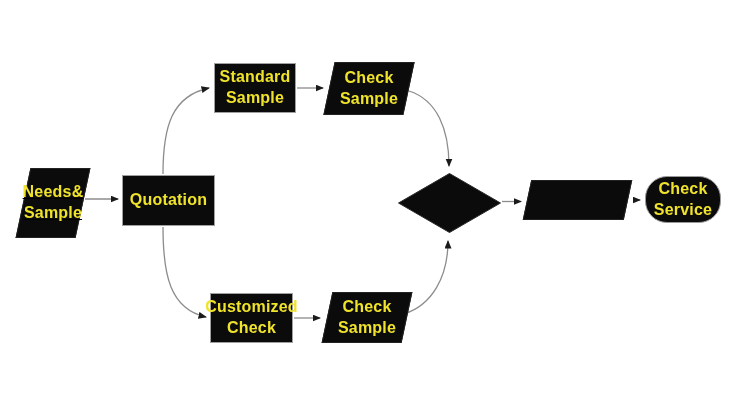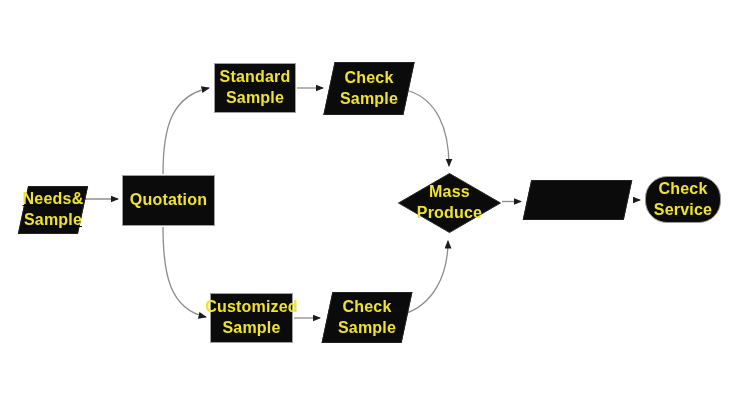--- a/index.html
+++ b/index.html
@@ -51,21 +51,21 @@
       <path d="M 163,227 C 163,275 170,309 206,317" marker-end="url(#arw)"></path>
       <path d="M 297,88 L 323,88" marker-end="url(#arw)"></path>
       <path d="M 409,91 C 437,100 449,129 449,166" marker-end="url(#arw)"></path>
       <path d="M 294,318 L 320,318" marker-end="url(#arw)"></path>
       <path d="M 404,314 C 432,305 448,277 448,241" marker-end="url(#arw)"></path>
       <path d="M 502,201.5 L 521,201.5" marker-end="url(#arw)"></path>
       <path d="M 634,200 L 640,200" marker-end="url(#arw)"></path>
     </g>
   </svg>
 
-  <div class="node" style="left:23px;top:186px;width:60px;height:48px;text-decoration:underline;">
+  <div class="node" style="left:23px;top:168px;width:60px;height:70px;text-decoration:underline;">
     <div class="shape-bg para"></div>
     <div class="label">Needs&amp;
 Sample</div>
   </div>
 
   <div class="node" style="left:122px;top:175px;width:93px;height:51px;">
     <div class="shape-bg rect"></div>
     <div class="label">Quotation</div>
   </div>
 
@@ -77,34 +77,33 @@
 
   <div class="node" style="left:329px;top:62px;width:80px;height:53px;">
     <div class="shape-bg para"></div>
     <div class="label">Check
 Sample</div>
   </div>
 
   <div class="node" style="left:210px;top:293px;width:83px;height:50px;">
     <div class="shape-bg rect"></div>
     <div class="label">Customized
-Sample</div>
+Check</div>
   </div>
 
   <div class="node" style="left:327px;top:292px;width:80px;height:51px;">
     <div class="shape-bg para"></div>
     <div class="label">Check
 Sample</div>
   </div>
 
   <div class="node" style="left:398px;top:173px;width:103px;height:60px;">
     <svg class="diamond-svg" viewBox="0 0 103 60" preserveAspectRatio="none">
       <polygon points="51.5,0.5 102.5,30 51.5,59.5 0.5,30" fill="#0b0b0b" stroke="#2a2a2a" stroke-width="1"></polygon>
     </svg>
-    <div class="label">Mass Produce</div>
   </div>
 
   <div class="node" style="left:527px;top:180px;width:101px;height:40px;">
     <div class="shape-bg para"></div>
   </div>
 
   <div class="node" style="left:645px;top:176px;width:76px;height:47px;">
     <div class="shape-bg stadium"></div>
     <div class="label">Check Service</div>
   </div>

